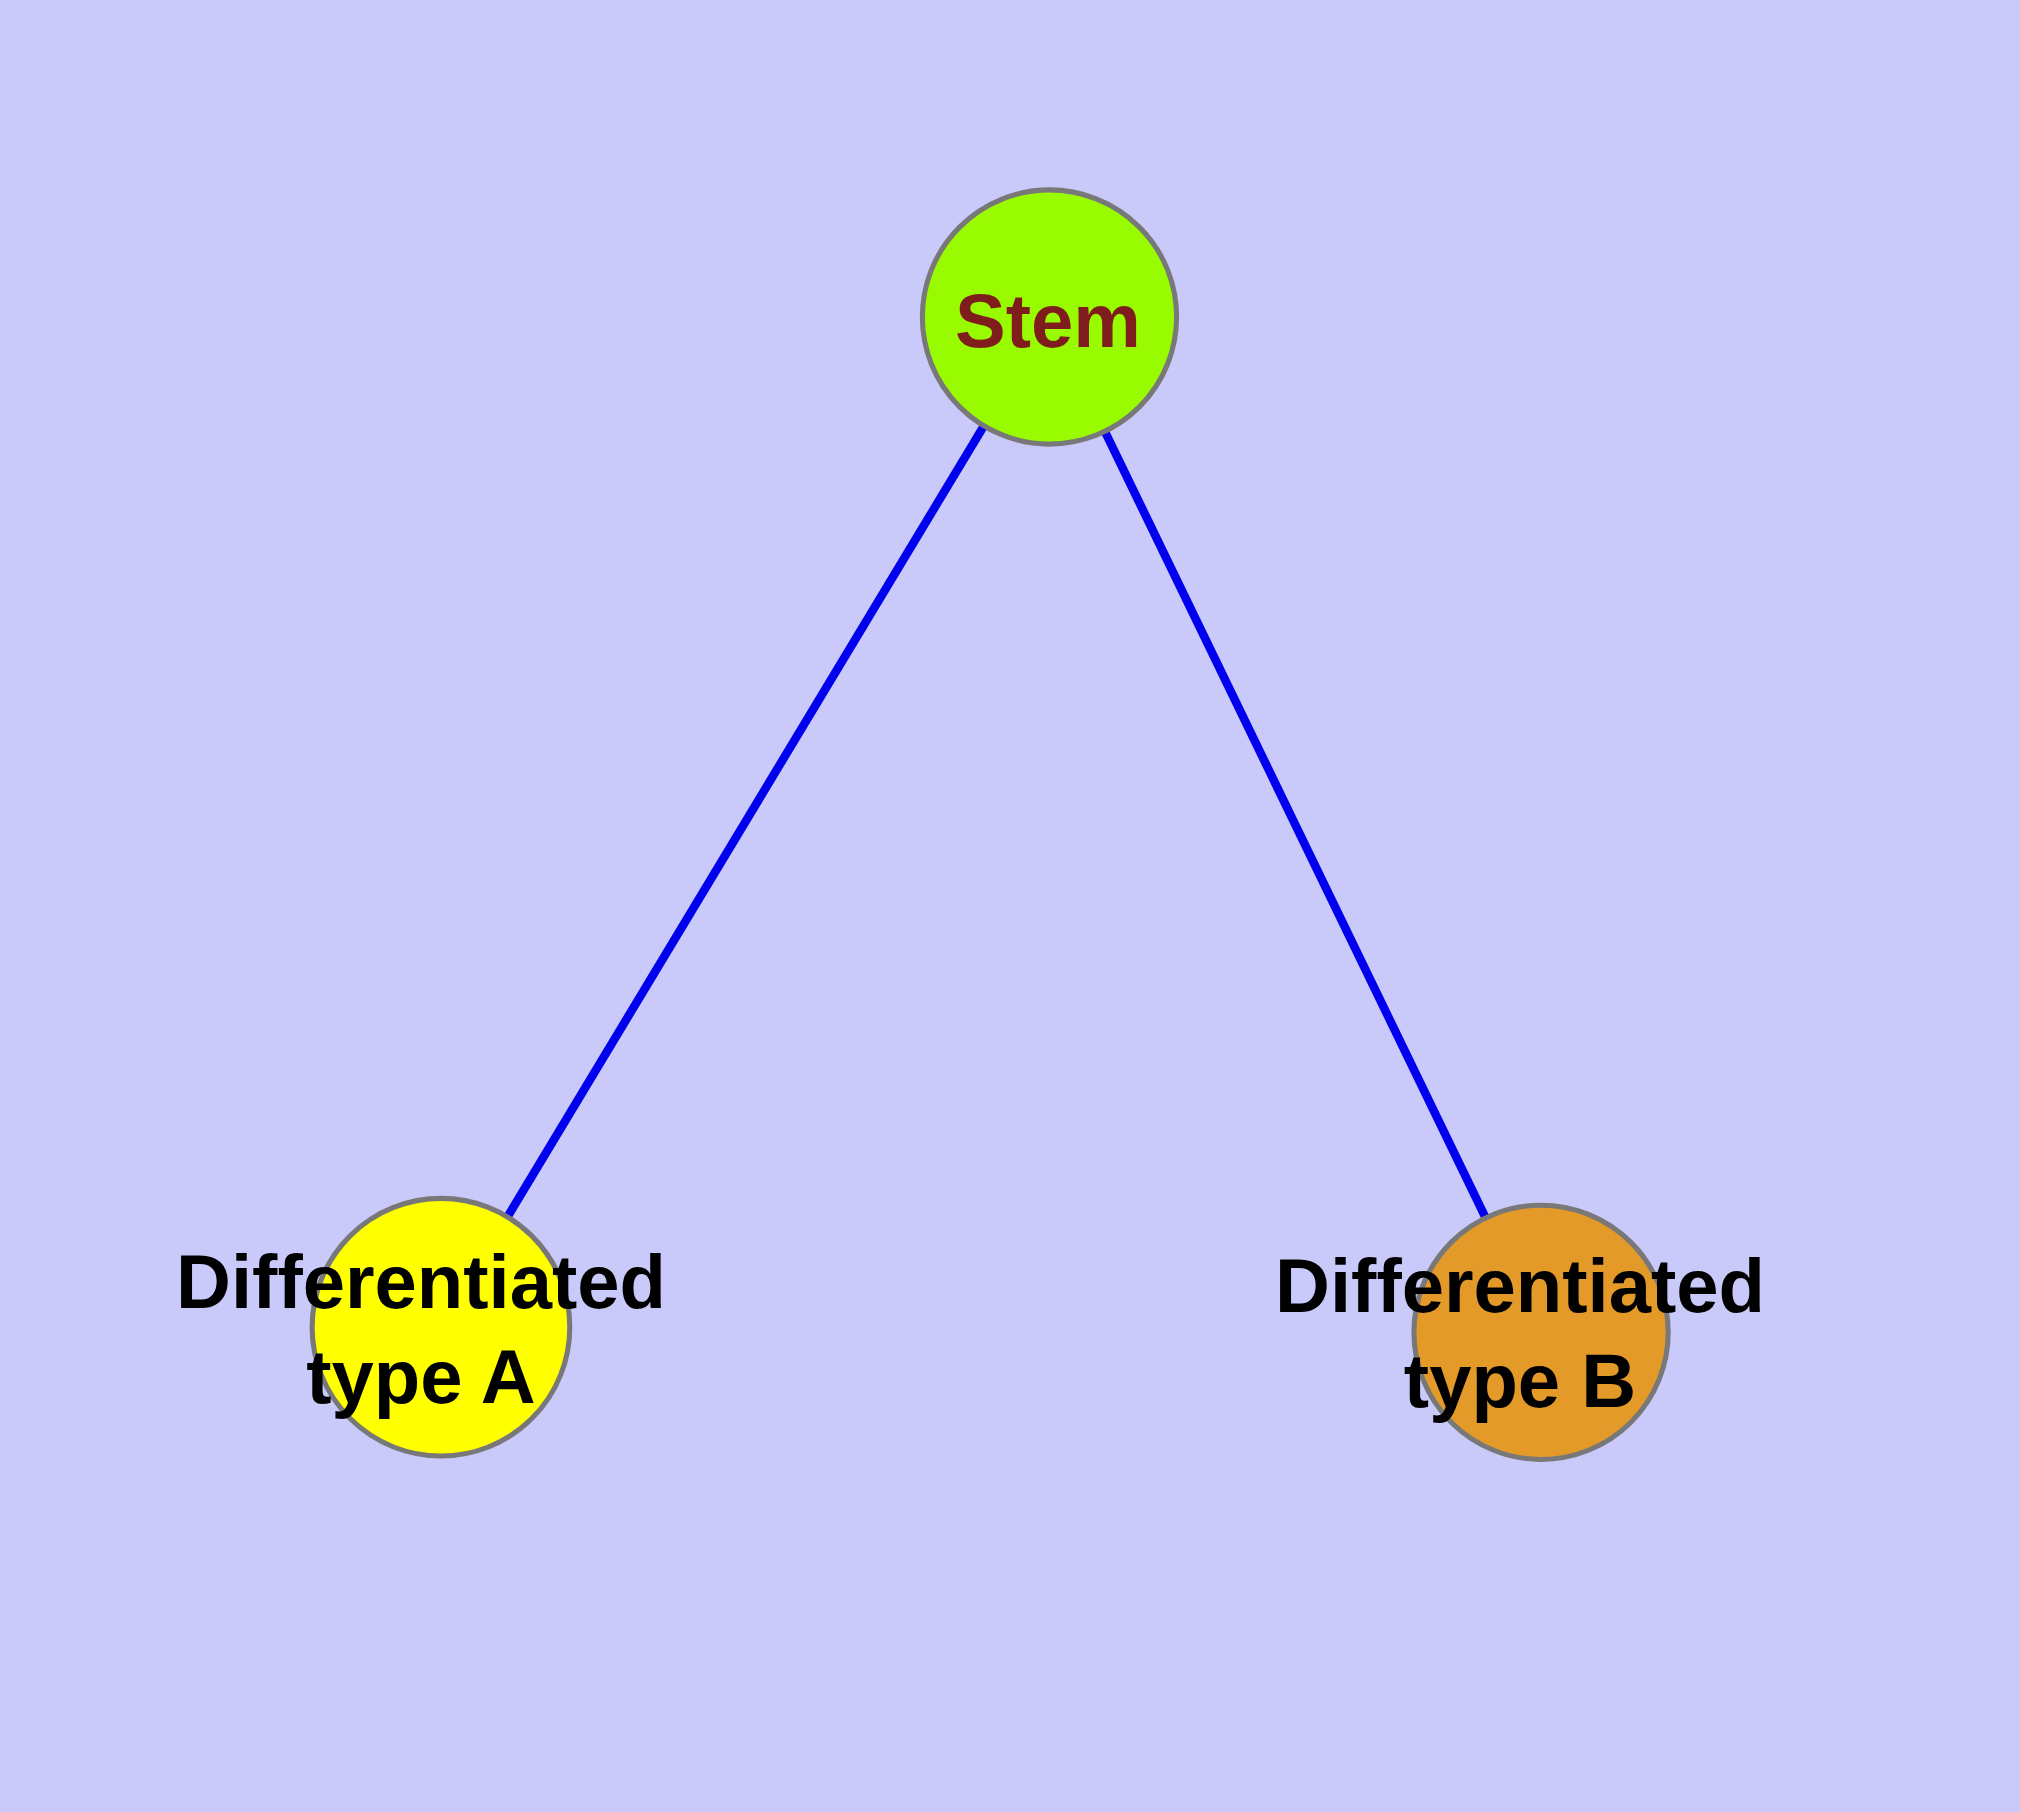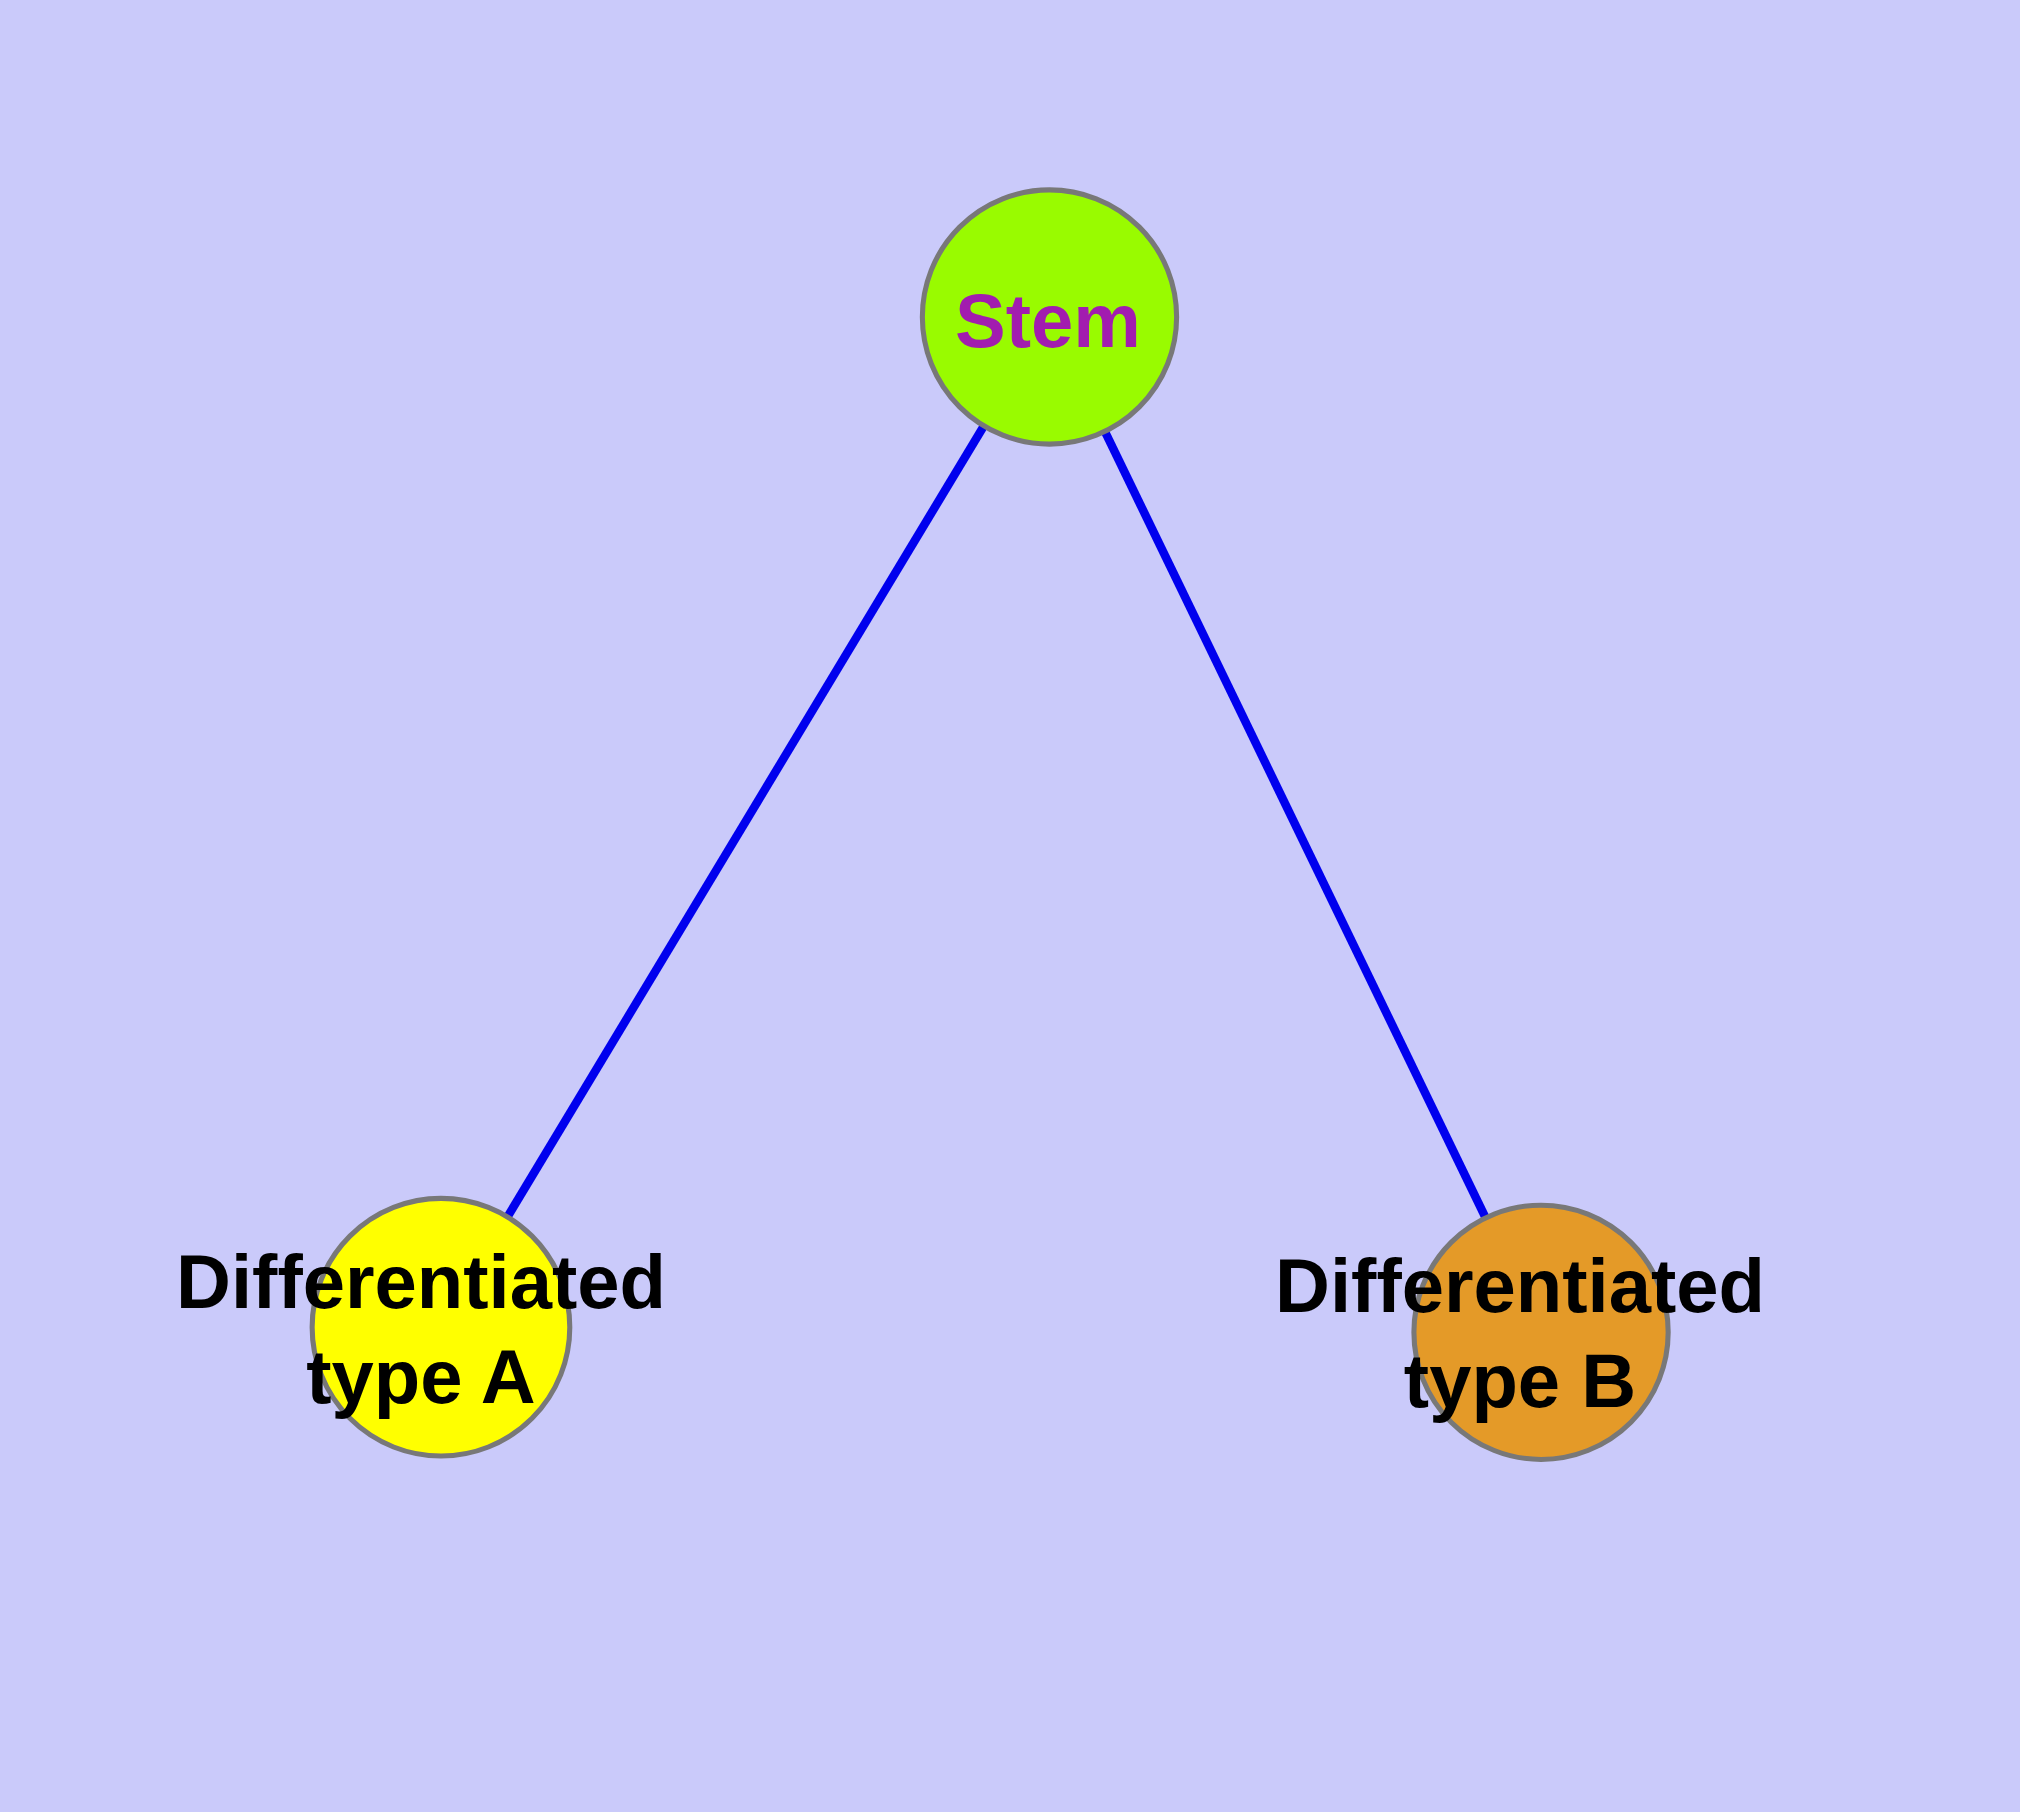--- a/index.html
+++ b/index.html
@@ -52,21 +52,21 @@
 
     <line class="edge" x1="1238" y1="374" x2="1818" y2="1572" stroke="#0000EE"></line>
 
     <circle class="node-circle" cx="1238" cy="374" r="150" fill="#99FB00" stroke="#787878"></circle>
 
     <circle class="node-circle" cx="520" cy="1566" r="152" fill="#FFFF00" stroke="#787878"></circle>
 
     <circle class="node-circle" cx="1818" cy="1572" r="150" fill="#E49A28" stroke="#787878"></circle>
   </svg>
 
-  <div class="node-label label-stem" style="color: #a21caf;">Stem</div>
+  <div class="node-label label-stem" style="color: #7f1d1d;">Stem</div>
 
   <div class="node-label label-type-a" style="color: rgb(0, 0, 0);">Differentiated
 type A</div>
 
   <div class="node-label label-type-b" style="color: rgb(0, 0, 0);">Differentiated
 type B</div>
 </div>
 
 
 </body></html>

